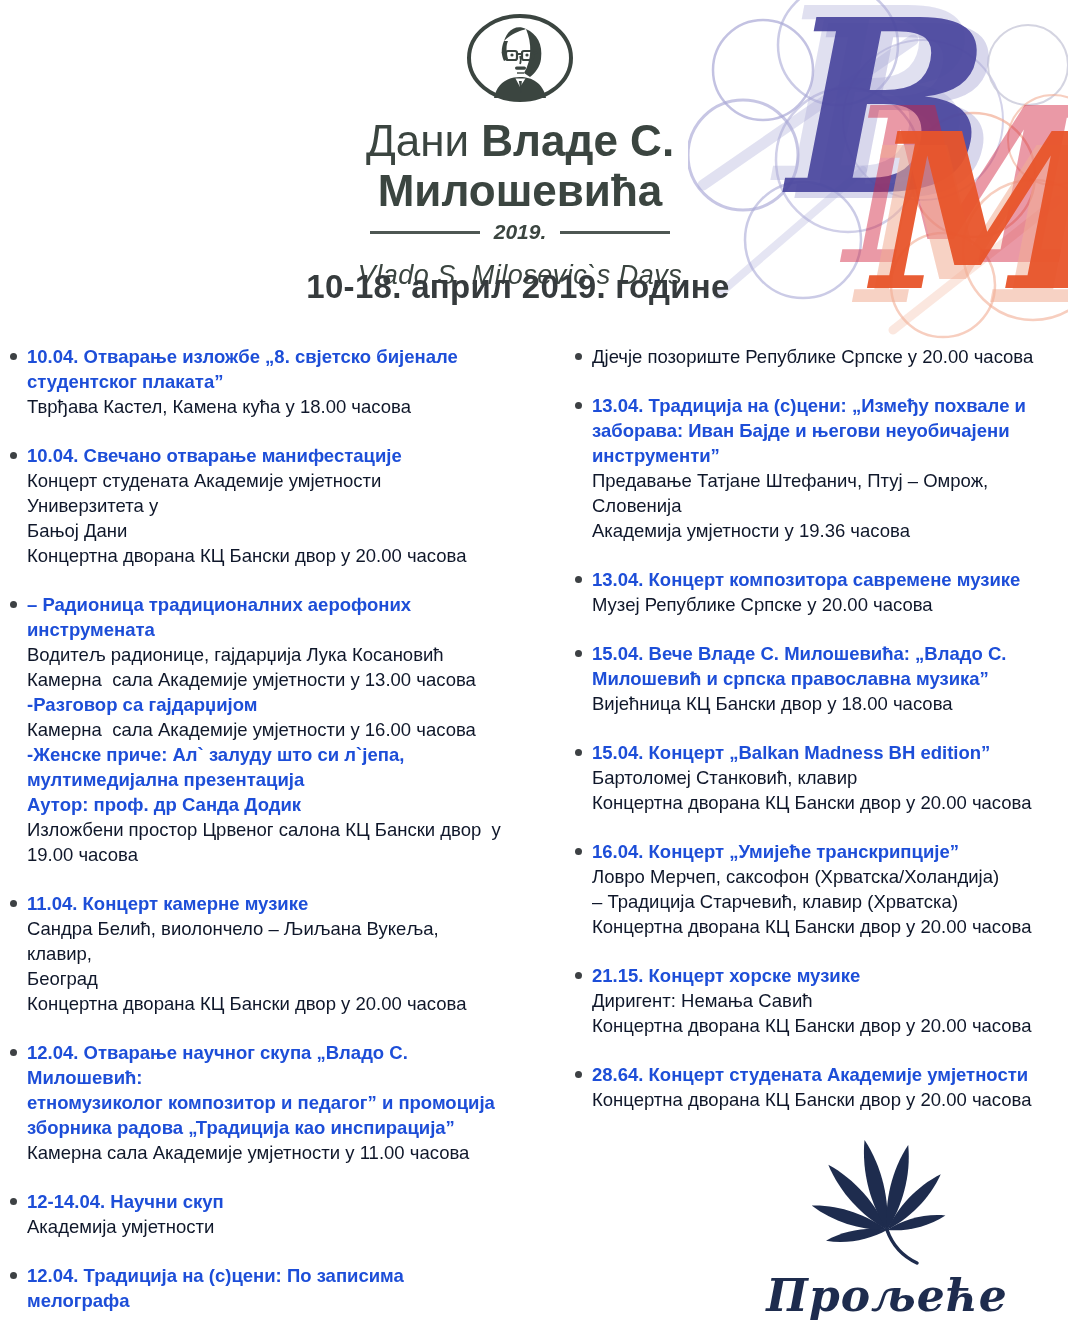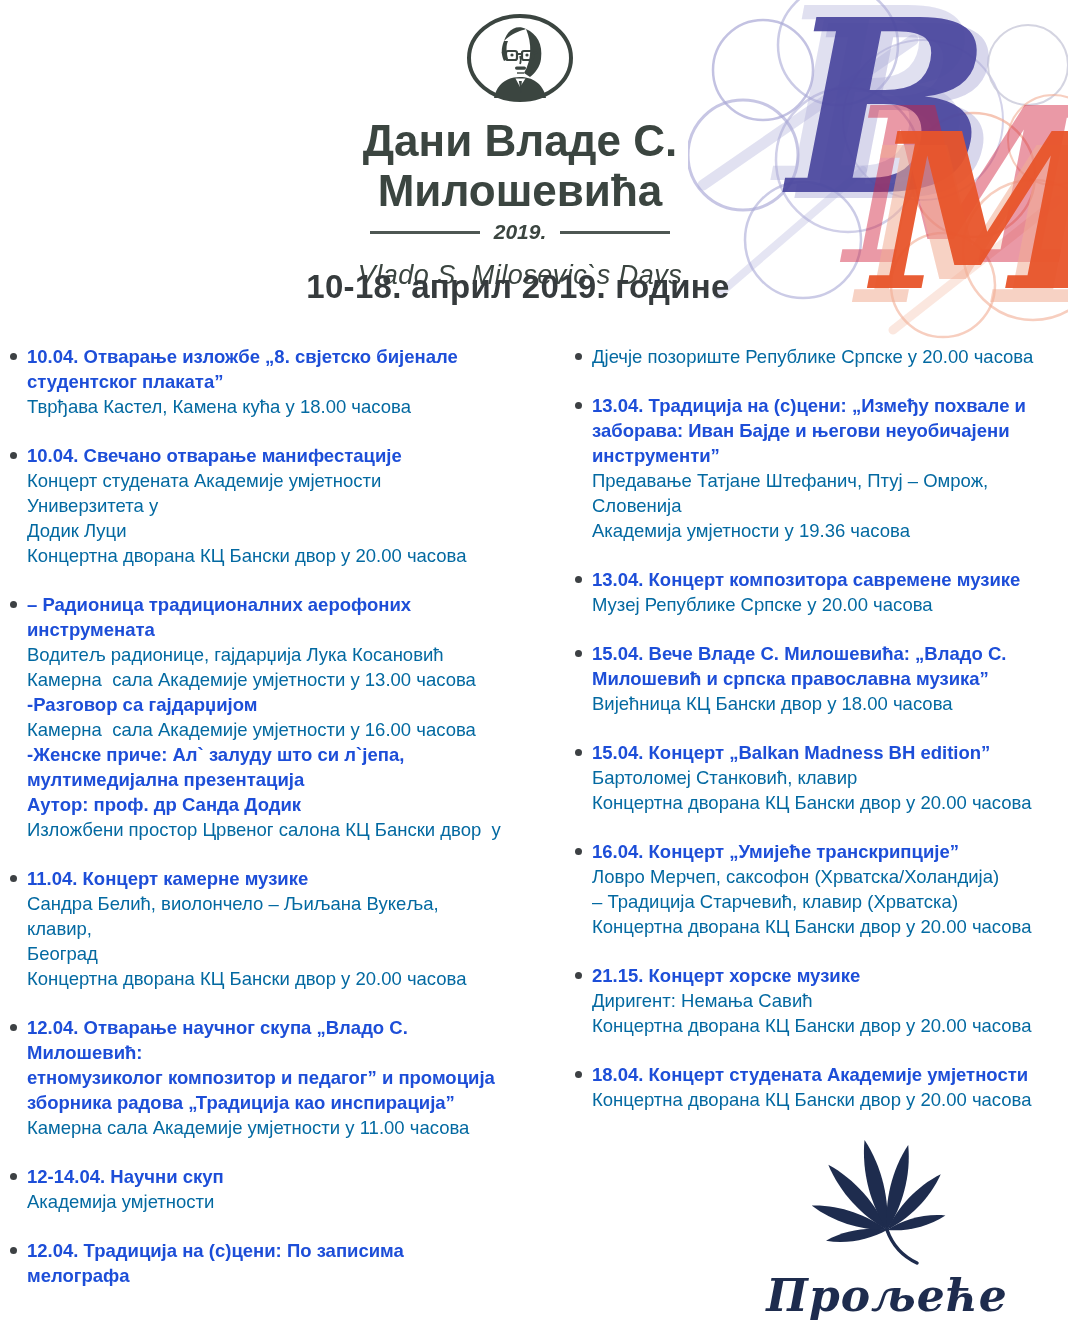--- a/index.html
+++ b/index.html
@@ -17,21 +17,21 @@
   .decor text{font-family:"DejaVu Serif","Liberation Serif",serif;font-style:italic;font-weight:bold;}
   
   .logo{
     position:absolute;top:12px;left:0;width:100%;
     text-align:center;
     transform:translateX(-14px);
     color:var(--logo-ink,#3b4540);
   }
   .portrait{width:112px;height:92px;display:block;margin:0 auto 12px auto;color:var(--logo-ink,#3b4540);}
   .logo-title{font-size:44px;line-height:50px;letter-spacing:0;}
-  .t-light{font-weight:bold;font-style:normal;}
+  .t-light{font-weight:normal;font-style:normal;}
   .t-bold{font-weight:bold;}
   .year-row{display:flex;align-items:center;justify-content:center;width:300px;margin:4px auto 16px auto;}
   .rule{flex:1;height:3px;background:var(--logo-ink,#3b4540);opacity:.9;}
   .year{font-size:21px;font-weight:bold;font-style:italic;padding:0 14px;}
   .subtitle{font-size:27px;font-style:italic;margin-top:3px;letter-spacing:.5px;}
   
   .date-heading{
     position:absolute;top:268px;left:0;width:100%;
     margin:0;text-align:center;transform:translateX(-16px);
     font-size:33px;font-weight:bold;color:#363b3d;letter-spacing:.3px;
@@ -45,21 +45,21 @@
   .col-right{width:468px;}
   .event{position:relative;padding-left:17px;margin-bottom:24px;}
   .event:last-child{margin-bottom:0;}
   .bullet{
     position:absolute;left:0;top:9px;
     width:7px;height:7px;border-radius:50%;
     background:#3d4144;
   }
   .line{
     margin:0;font-size:18.5px;line-height:25px;
-    white-space:pre-wrap;color:#0369a1;
+    white-space:pre-wrap;color:#0f172a;
   }
   .line.bold{font-weight:bold;color:#1d4ed8;}
   
   .footer-logo{
     margin-top:16px;text-align:center;
     transform:translateX(78px);
     color:var(--navy,#1e2c4e);
   }
   .leaf{width:150px;height:150px;display:block;margin:0 auto;color:var(--navy,#1e2c4e);}
   .script-name{
@@ -140,37 +140,38 @@
             <p class="line bold">10.04. Отварање изложбе „8. свјетско бијенале</p>
             <p class="line bold">студентског плаката”</p>
             <p class="line">Тврђава Кастел, Камена кућа у 18.00 часова</p>
           </div>
         </div>
         <div class="event">
           <span class="bullet"></span>
           <div class="lines">
             <p class="line bold">10.04. Свечано отварање манифестације</p>
             <p class="line">Концерт студената Академије умјетности Универзитета у</p>
-            <p class="line">Додик Луци</p>
+            <p class="line">Бањој Дани</p>
             <p class="line">Концертна дворана КЦ Бански двор у 20.00 часова</p>
           </div>
         </div>
         <div class="event">
           <span class="bullet"></span>
           <div class="lines">
             <p class="line bold">– Радионица традиционалних аерофоних</p>
             <p class="line bold">инструмената</p>
             <p class="line">Водитељ радионице, гајдарџија Лука Косановић</p>
             <p class="line">Камерна  сала Академије умјетности у 13.00 часова</p>
             <p class="line bold">-Разговор са гајдарџијом</p>
             <p class="line">Камерна  сала Академије умјетности у 16.00 часова</p>
             <p class="line bold">-Женске приче: Ал` залуду што си л`јепа,</p>
             <p class="line bold">мултимедијална презентација</p>
             <p class="line bold">Аутор: проф. др Санда Додик</p>
             <p class="line">Изложбени простор Црвеног салона КЦ Бански двор  у</p>
+            <p class="line">19.00 часова</p>
           </div>
         </div>
         <div class="event">
           <span class="bullet"></span>
           <div class="lines">
             <p class="line bold">11.04. Концерт камерне музике</p>
             <p class="line">Сандра Белић, виолончело – Љиљана Вукеља, клавир,</p>
             <p class="line">Београд</p>
             <p class="line">Концертна дворана КЦ Бански двор у 20.00 часова</p>
           </div>
@@ -253,21 +254,21 @@
             <span class="bullet"></span>
             <div class="lines">
               <p class="line bold">21.15. Концерт хорске музике</p>
               <p class="line">Диригент: Немања Савић</p>
               <p class="line">Концертна дворана КЦ Бански двор у 20.00 часова</p>
             </div>
           </div>
           <div class="event">
             <span class="bullet"></span>
             <div class="lines">
-              <p class="line bold">18.04. Концерт студената Академије умјетности</p>
+              <p class="line bold">28.64. Концерт студената Академије умјетности</p>
               <p class="line">Концертна дворана КЦ Бански двор у 20.00 часова</p>
             </div>
           </div>
         </div>
       <div class="footer-logo">
         <svg class="leaf" viewBox="0 0 150 150" aria-hidden="true">
           <defs>
             <path id="petal" d="M0,0 C-9,-26 -10,-58 0,-86 C10,-58 9,-26 0,0 Z"></path>
           </defs>
           <g fill="currentColor">

